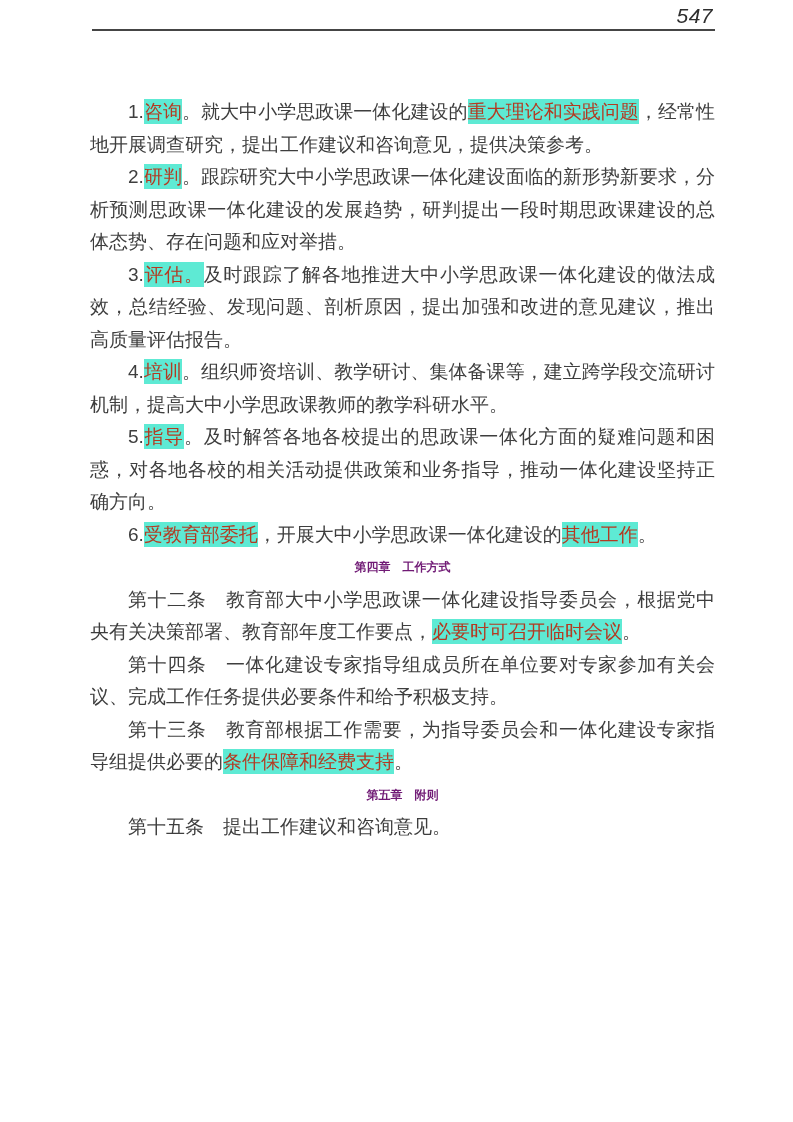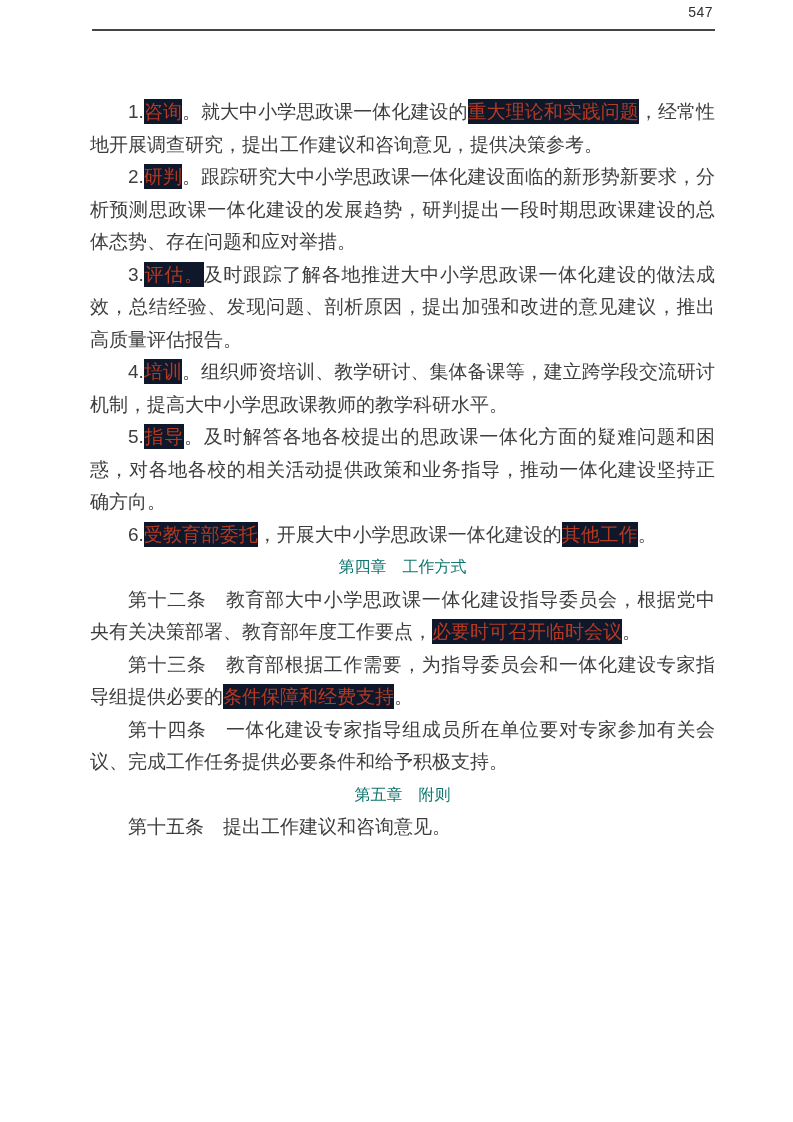--- a/index.html
+++ b/index.html
@@ -12,23 +12,24 @@
     width: 793px;
     height: 1122px;
     background: #ffffff;
     overflow: hidden;
     font-family: "Liberation Sans", sans-serif;
   }
   .page-number {
     position: absolute;
     top: 4px;
     right: 80px;
-    font-size: 14px;
+    font-size: 21px;
     letter-spacing: 0.5px;
     color: #2e2e2e;
+    font-style: italic;
   }
   .top-rule {
     position: absolute;
     top: 29px;
     left: 92px;
     width: 623px;
     height: 0;
     border-top: 2px solid #454545;
   }
   .content {
@@ -44,43 +45,43 @@
   .content p {
     margin: 0;
     padding: 0;
   }
   .content p.body {
     text-indent: 2em;
   }
   .content p.heading {
     text-align: center;
     text-indent: 0;
-    font-weight: normal;
-    color: #0f766e;
-    font-size: 16px;
+    font-weight: bold;
+    color: #701a75;
+    font-size: 12px;
   }
   .hl {
-    background: #0f172a;
+    background: #5eead4;
     color: #b43a22;
     padding: 2px 0;
   }
 </style>
 </head>
 <body>
 
 <div class="page">
   <div class="page-number">547</div>
   <div class="top-rule"></div>
   <div class="content">
       <p class="body"><span>1.</span><span class="hl">咨询</span><span>。就大中小学思政课一体化建设的</span><span class="hl">重大理论和实践问题</span><span>，经常性地开展调查研究，提出工作建议和咨询意见，提供决策参考。</span></p>
       <p class="body"><span>2.</span><span class="hl">研判</span><span>。跟踪研究大中小学思政课一体化建设面临的新形势新要求，分析预测思政课一体化建设的发展趋势，研判提出一段时期思政课建设的总体态势、存在问题和应对举措。</span></p>
       <p class="body"><span>3.</span><span class="hl">评估。</span><span>及时跟踪了解各地推进大中小学思政课一体化建设的做法成效，总结经验、发现问题、剖析原因，提出加强和改进的意见建议，推出高质量评估报告。</span></p>
       <p class="body"><span>4.</span><span class="hl">培训</span><span>。组织师资培训、教学研讨、集体备课等，建立跨学段交流研讨机制，提高大中小学思政课教师的教学科研水平。</span></p>
       <p class="body"><span>5.</span><span class="hl">指导</span><span>。及时解答各地各校提出的思政课一体化方面的疑难问题和困惑，对各地各校的相关活动提供政策和业务指导，推动一体化建设坚持正确方向。</span></p>
       <p class="body"><span>6.</span><span class="hl">受教育部委托</span><span>，开展大中小学思政课一体化建设的</span><span class="hl">其他工作</span><span>。</span></p>
       <p class="heading"><span>第四章　工作方式</span></p>
       <p class="body"><span>第十二条　教育部大中小学思政课一体化建设指导委员会，根据党中央有关决策部署、教育部年度工作要点，</span><span class="hl">必要时可召开临时会议</span><span>。</span></p>
+      <p class="body"><span>第十四条　一体化建设专家指导组成员所在单位要对专家参加有关会议、完成工作任务提供必要条件和给予积极支持。</span></p>
       <p class="body"><span>第十三条　教育部根据工作需要，为指导委员会和一体化建设专家指导组提供必要的</span><span class="hl">条件保障和经费支持</span><span>。</span></p>
-      <p class="body"><span>第十四条　一体化建设专家指导组成员所在单位要对专家参加有关会议、完成工作任务提供必要条件和给予积极支持。</span></p>
       <p class="heading"><span>第五章　附则</span></p>
       <p class="body"><span>第十五条　提出工作建议和咨询意见。</span></p>
     </div>
 </div>
 
 </body></html>

